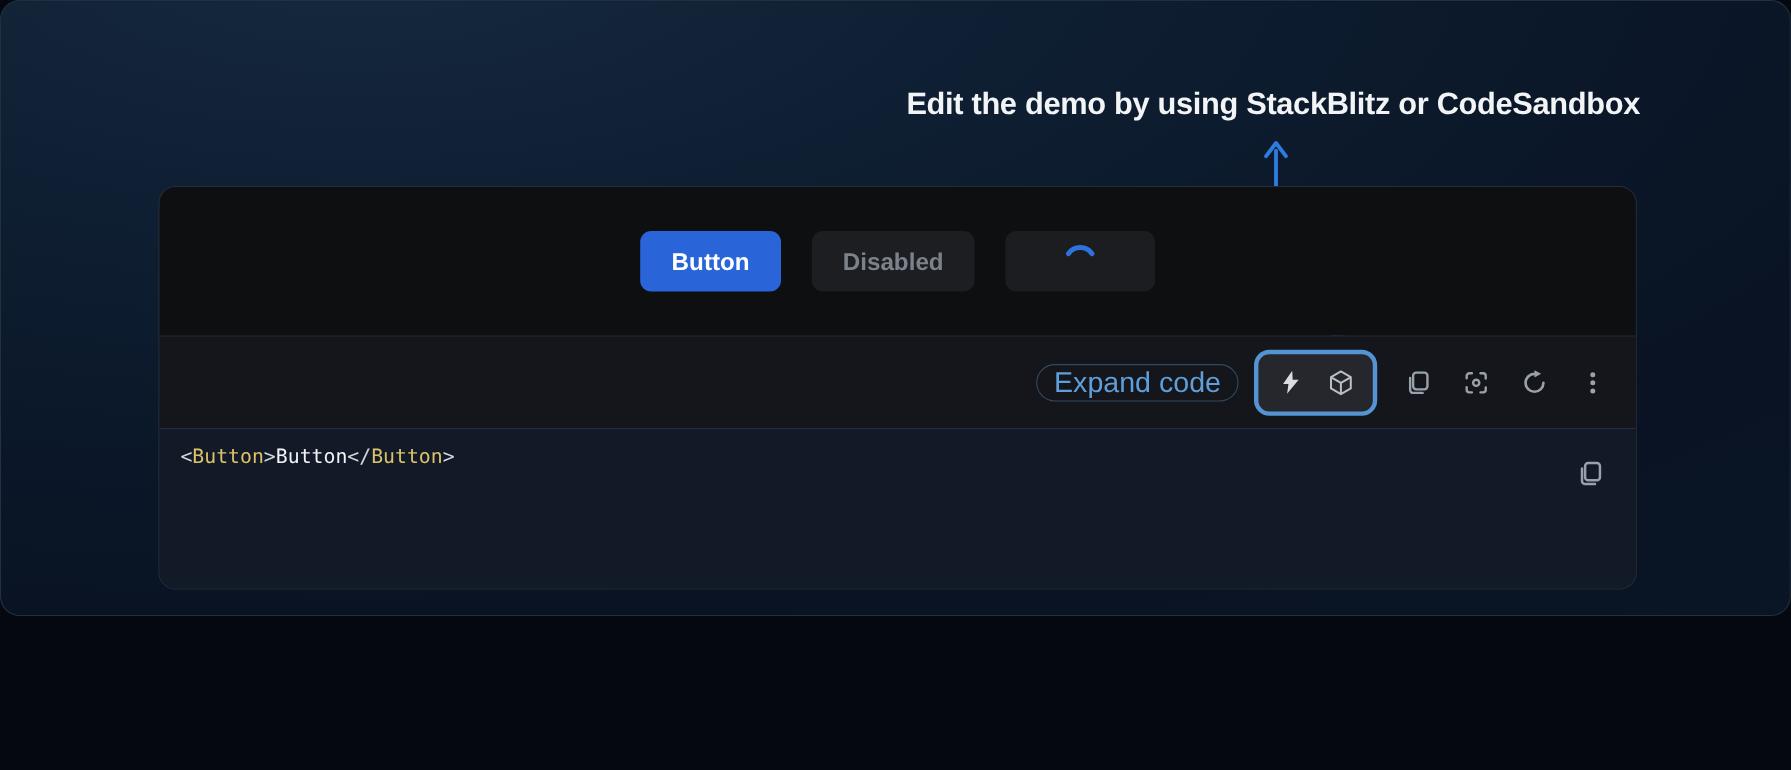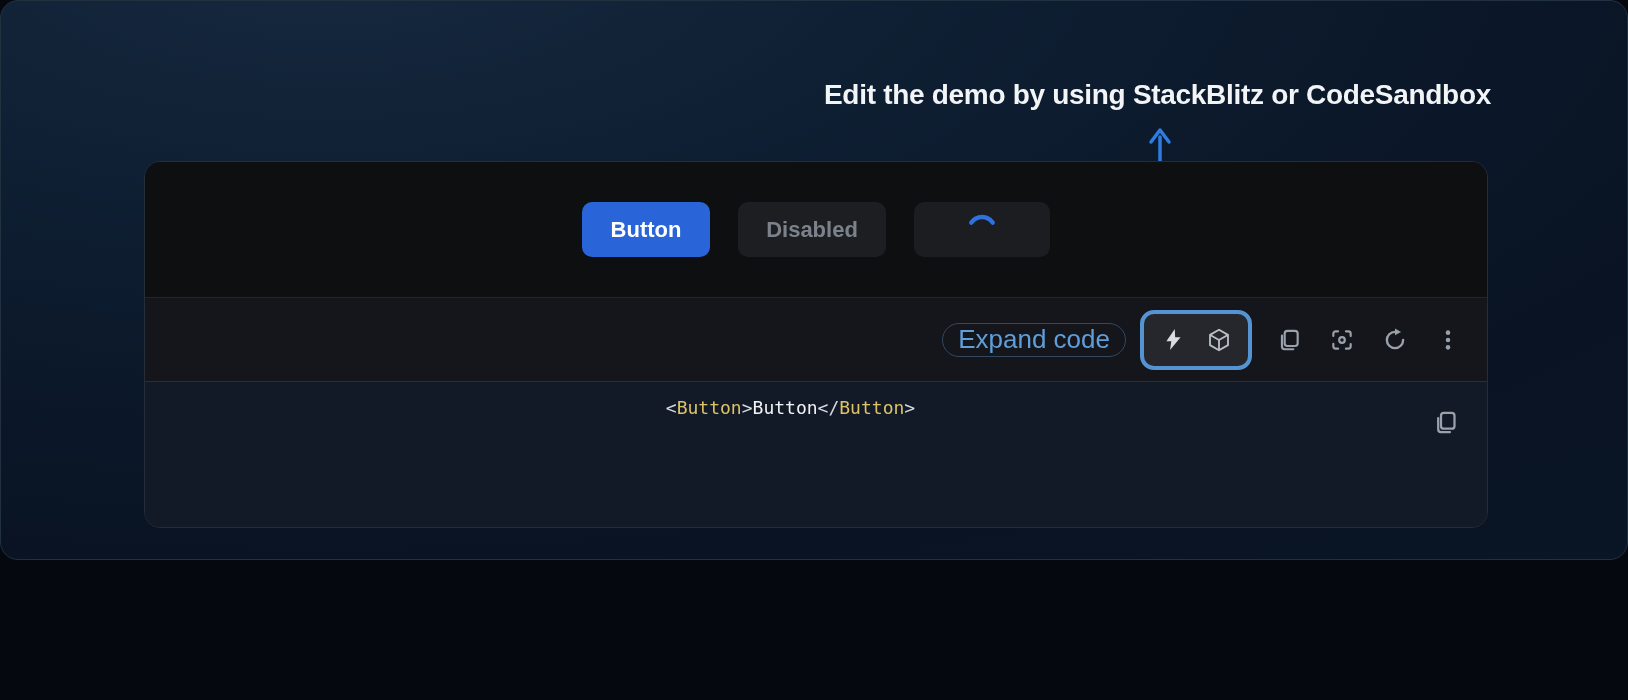--- a/index.html
+++ b/index.html
@@ -16,21 +16,21 @@
   .headline{
     position:absolute; top:78px; right:136px;
     font-size:28px; font-weight:700; letter-spacing:-0.3px;
     color:var(--heading-color,#f2f4f6); white-space:nowrap;
   }
 
   .arrow-overlay{ position:absolute; left:0; top:0; pointer-events:none; }
 
   
   .card{
-    position:absolute; left:143px; top:160px; width:1344px; height:367px;
+    position:absolute; left:143px; top:168px; width:1344px; height:367px;
     border-radius:16px; border:1px solid #272d36; overflow:hidden;
     display:flex; flex-direction:column;
   }
 
   .demo-area{
     height:135px; background:#0e0f11; flex:0 0 auto;
     display:flex; align-items:center; justify-content:center; gap:28px;
   }
   .btn{
     height:55px; border:none; border-radius:10px; cursor:pointer;
@@ -63,21 +63,21 @@
     display:flex; align-items:center; justify-content:center;
     color:#99a1ab;
   }
   .editor-group .icon-btn{ color:#c6cbd1; }
   .action-icons{ display:flex; align-items:center; gap:27px; margin-left:14px; }
 
   
   .code-area{
     flex:1; background:#131a27; border-top:1px solid #243042;
     position:relative; padding:10px 70px 0 19px;
-    font-family:"DejaVu Sans Mono", monospace; font-size:18px; line-height:31.5px;text-align:center;
+    font-family:"DejaVu Sans Mono", monospace; font-size:18px; line-height:31.5px;
   }
   .code-line{ white-space:pre; }
   .tok-punct{ color:var(--code-punct,#d6d9de); }
   .tok-tag{ color:var(--code-tag,#ddc368); }
   .tok-attr{ color:var(--code-attr,#95c843); }
   .tok-plain{ color:var(--code-plain,#f1f3f6); }
   .copy-code-btn{ position:absolute; top:27px; right:28px; color:#9aa1ab; }
 </style>
 </head>
 <body>

